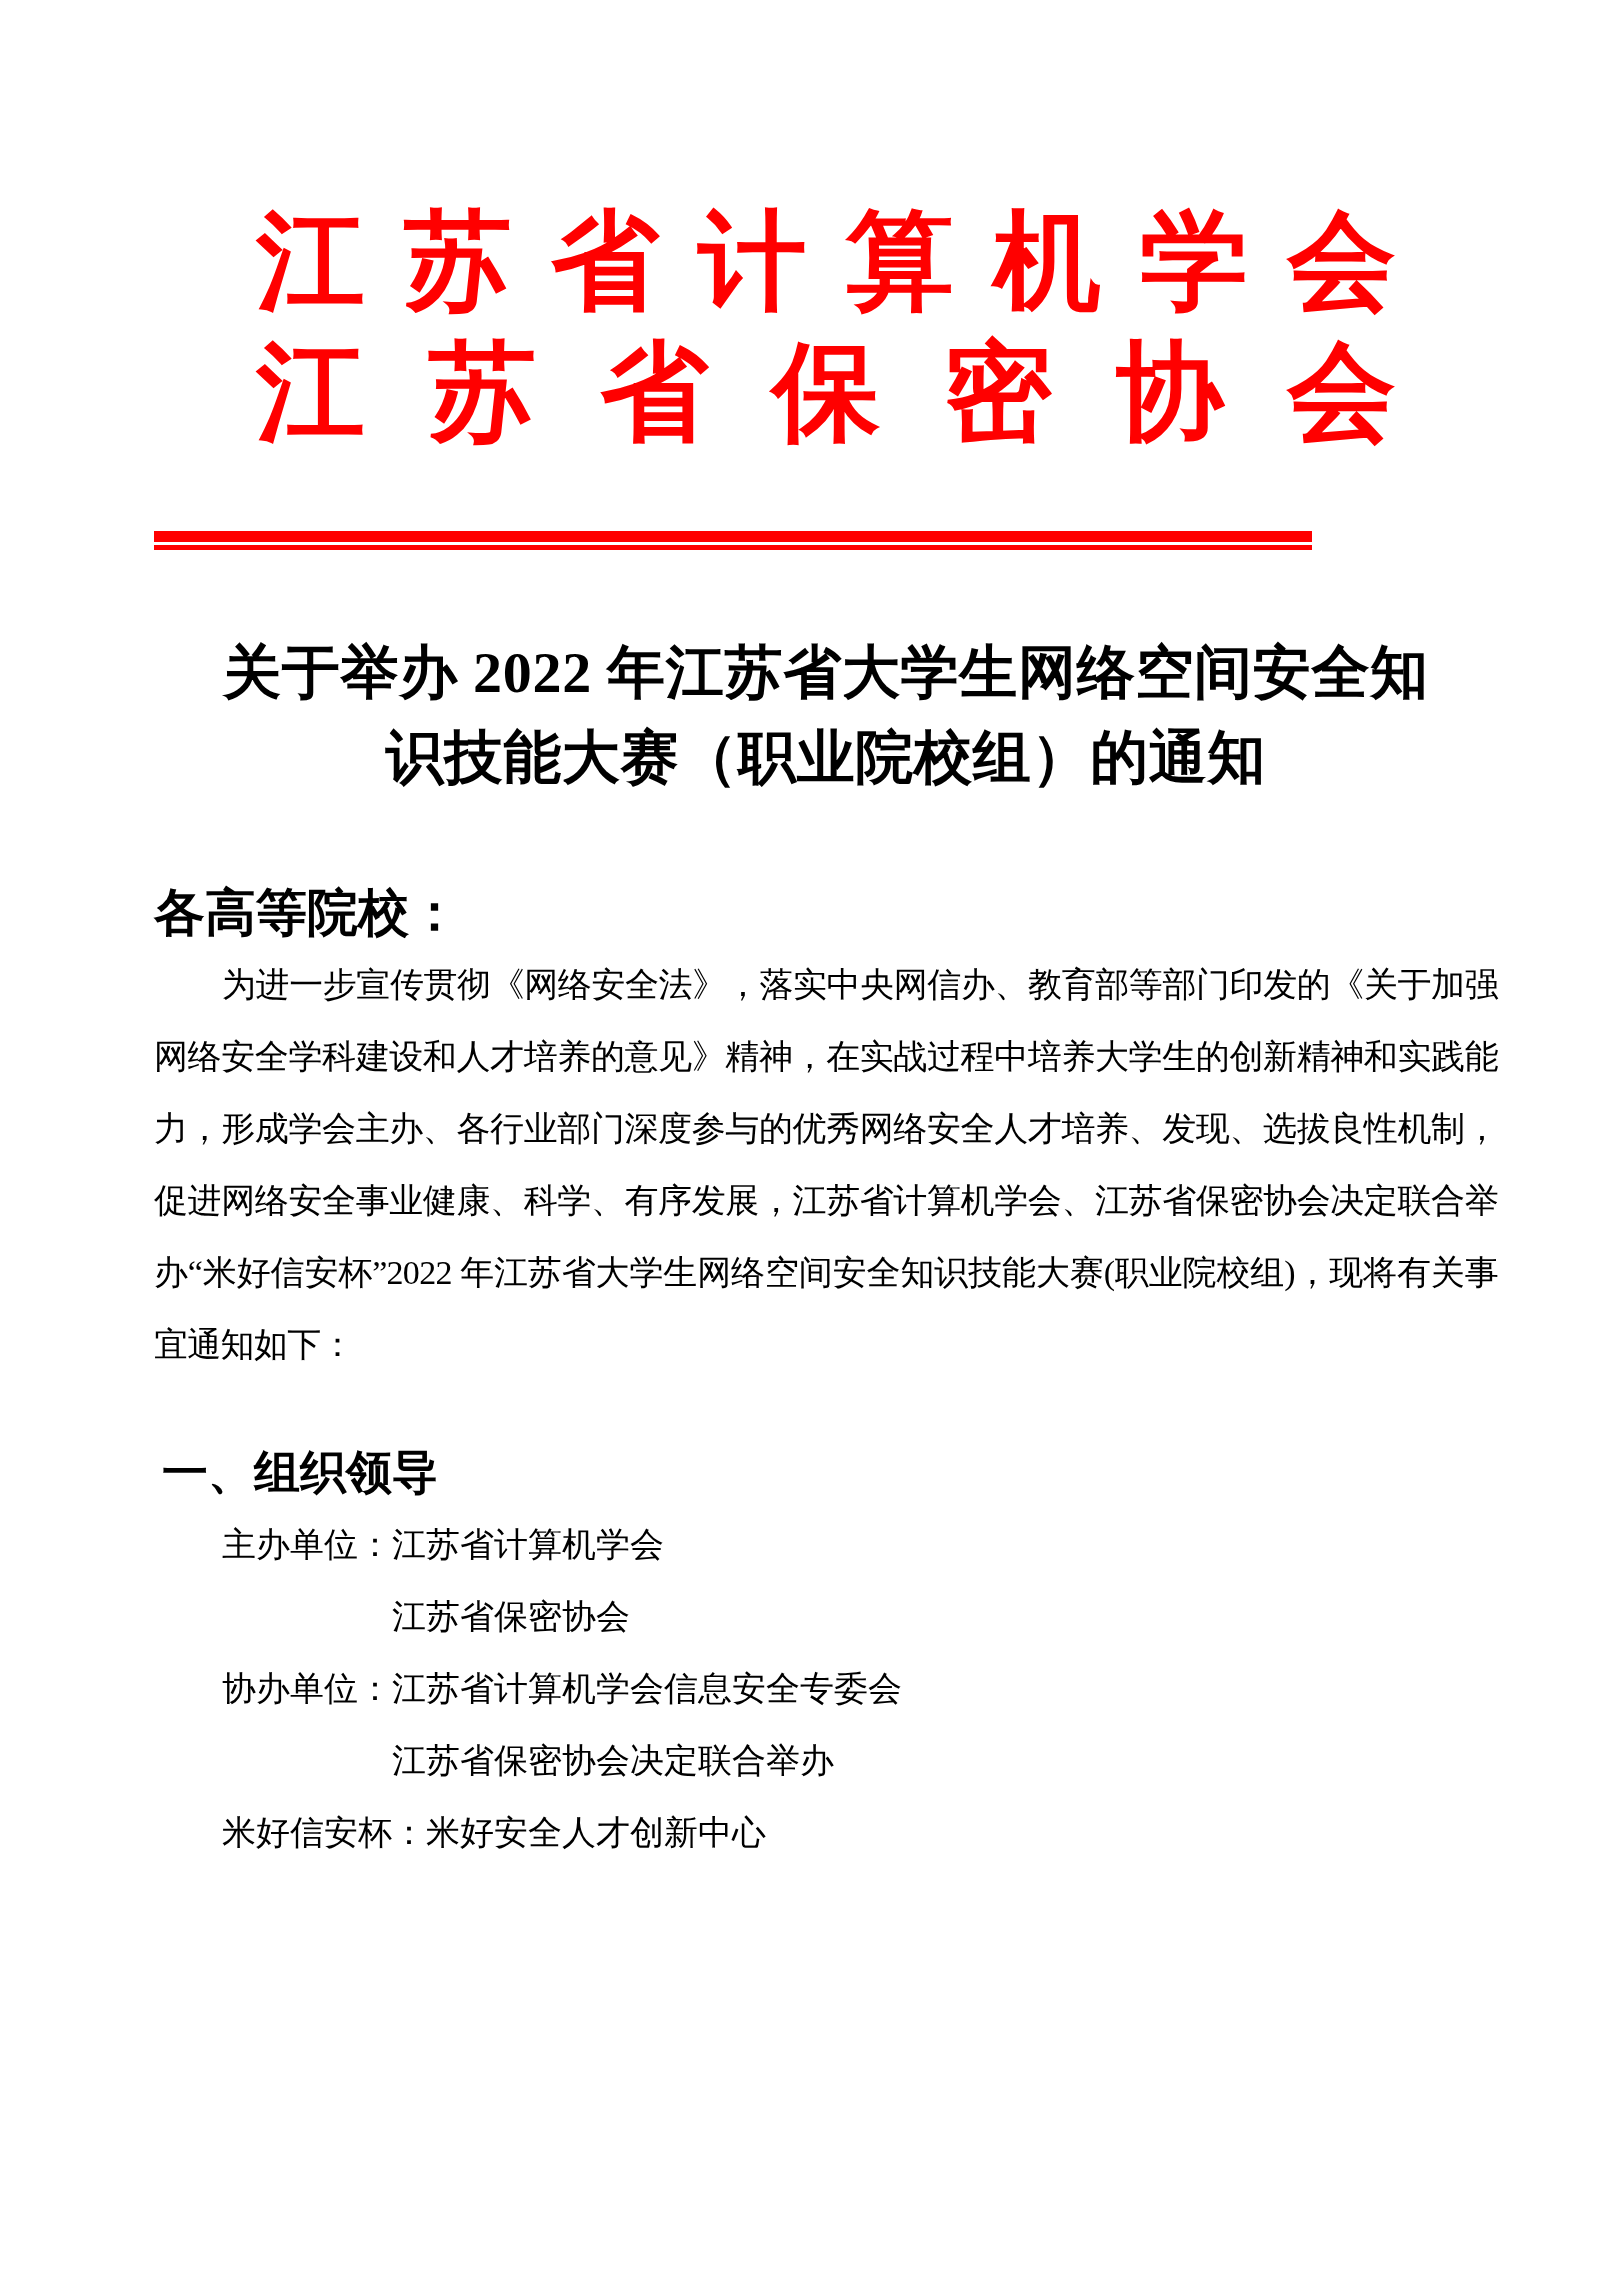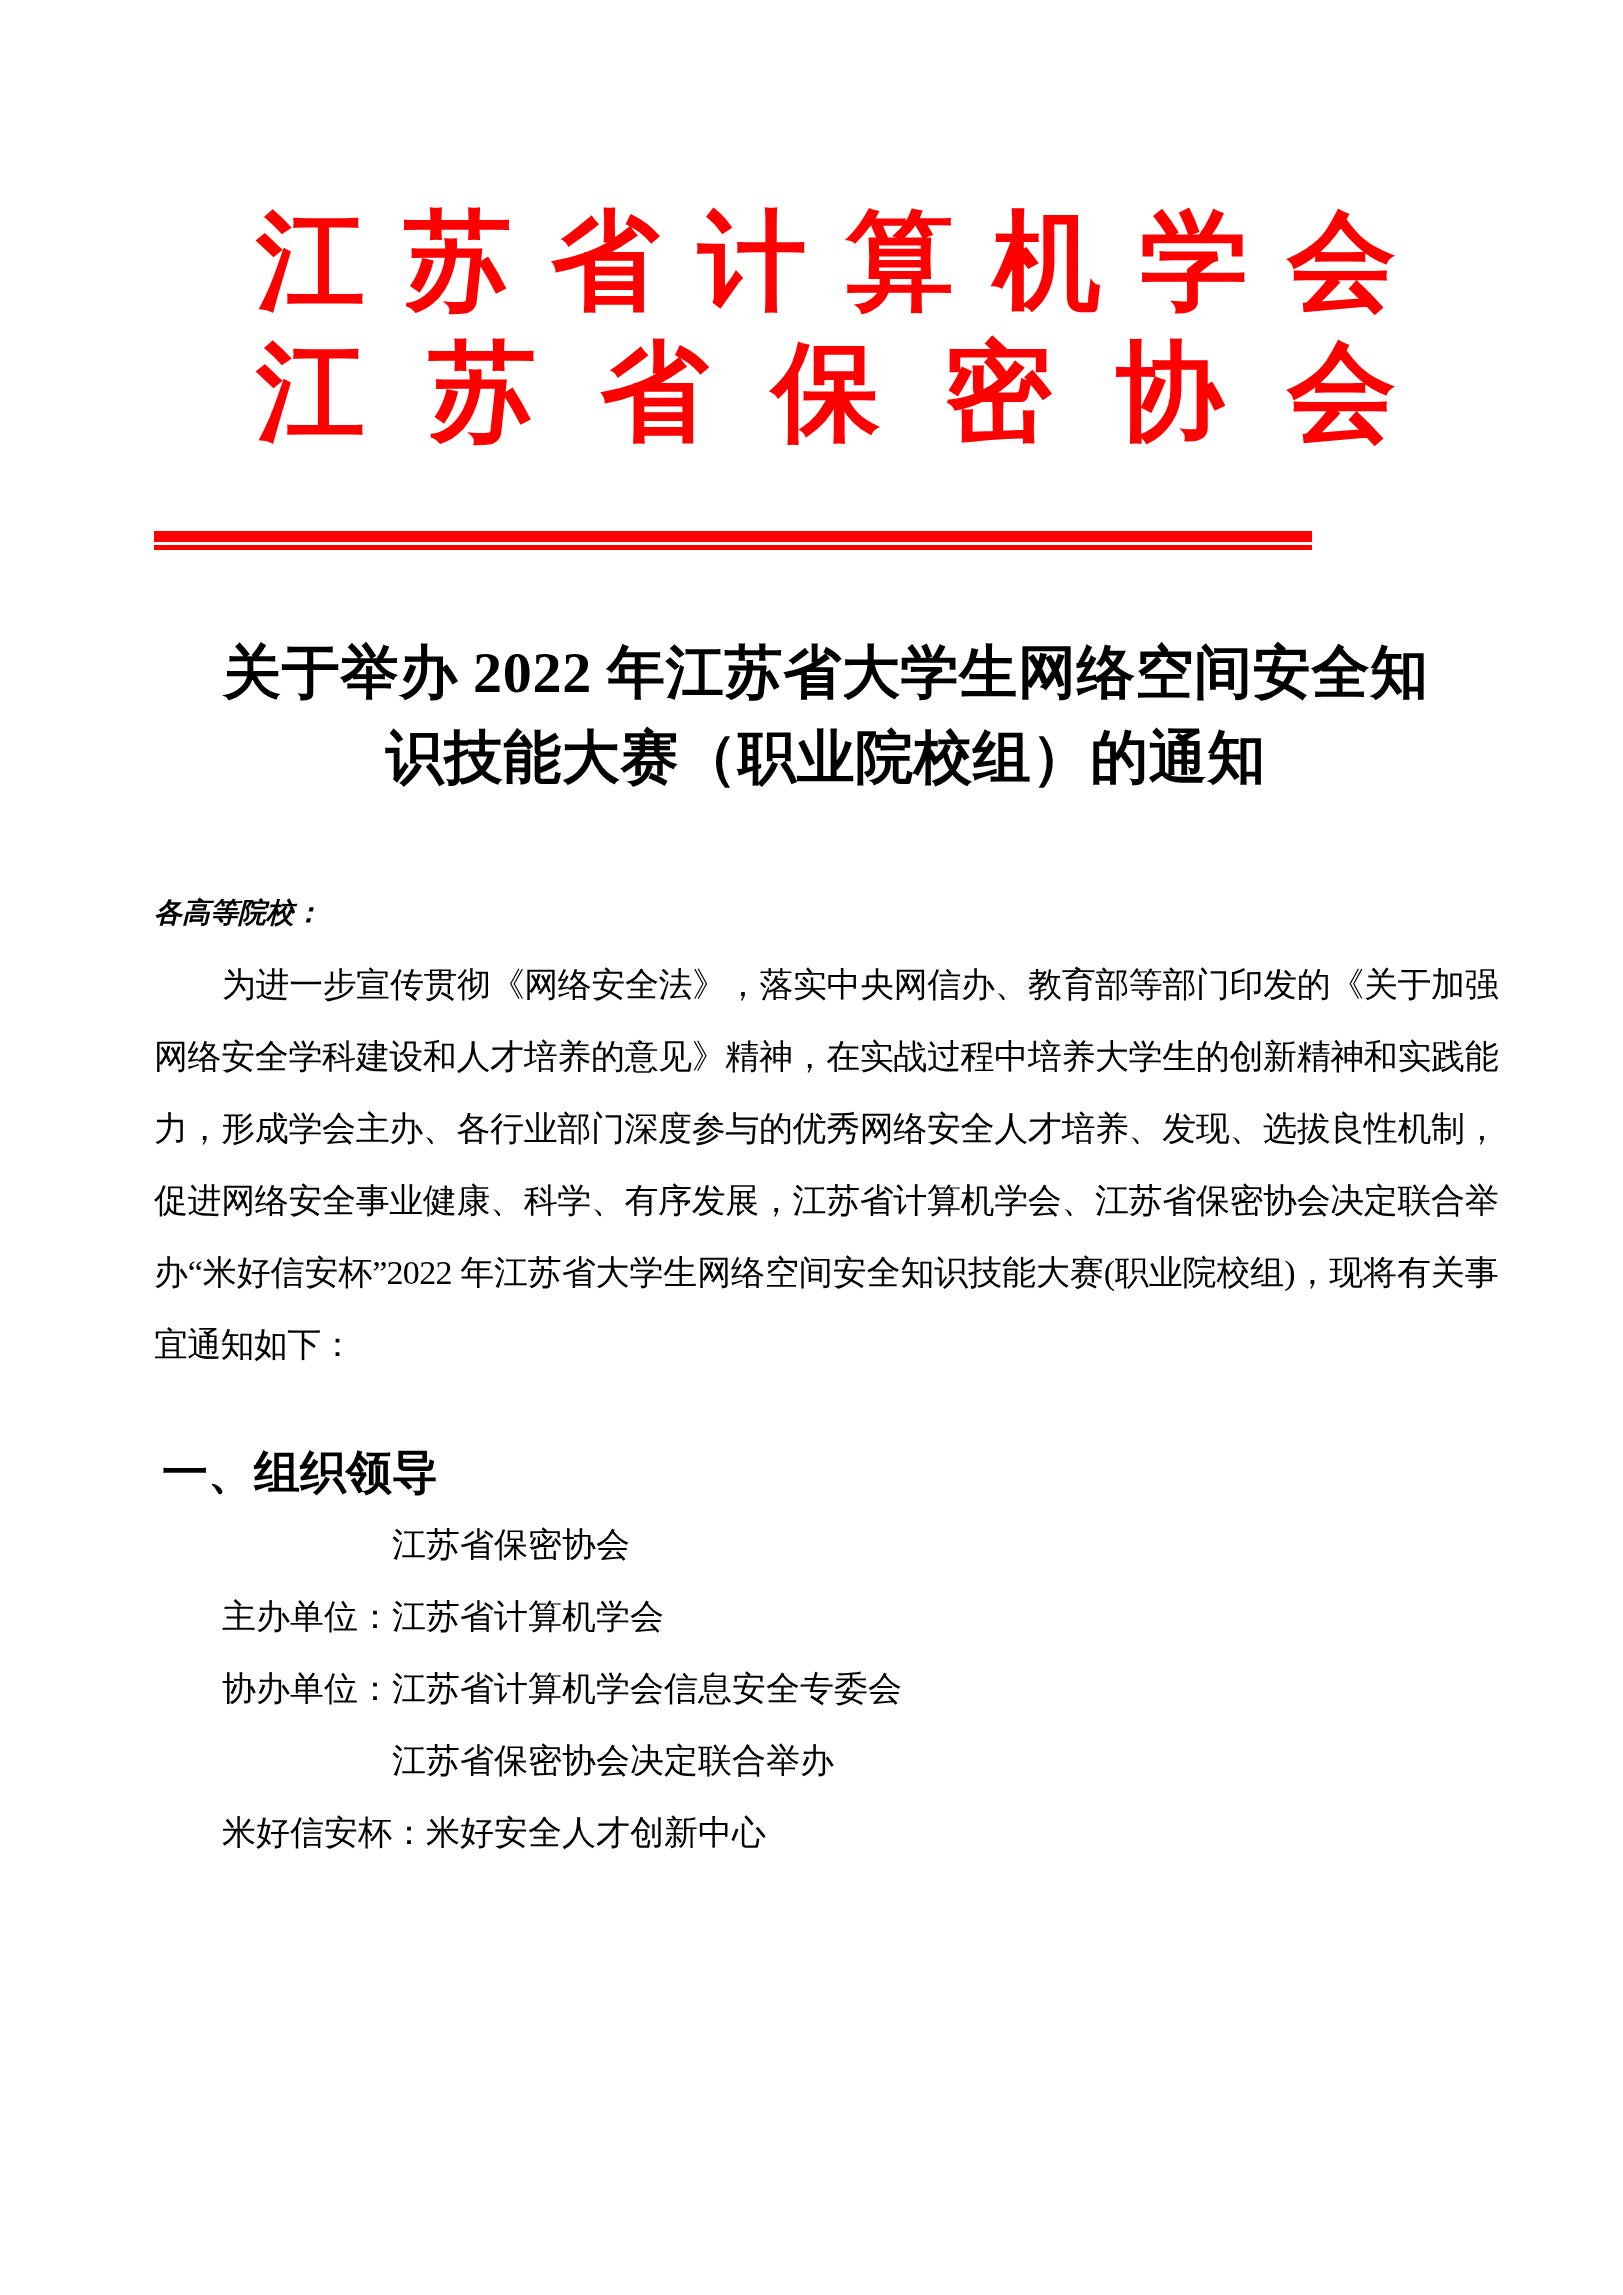--- a/index.html
+++ b/index.html
@@ -40,24 +40,23 @@
     font-size: 58px;
     font-weight: 700;
     line-height: 85px;
     letter-spacing: 0.7px;
   }
   .title-line { display: block; text-align: center; }
   
   .content { font-size: 34px; line-height: 72px; }
   .salutation {
     margin: 77px 0 0 0;
-    font-size: 28px;
+    font-size: 51px;
     font-weight: 700;
     line-height: 72px;
-    font-style: italic;
   }
   .para {
     margin: 0;
     text-align: justify;
     text-indent: 68px;
     letter-spacing: -0.7px;
   }
   .section-heading {
     margin: 56px 0 0 8px;
     font-size: 46px;
@@ -107,25 +106,25 @@
 
   <main class="content">
 
     <p class="salutation">各高等院校：</p>
 
     <p class="para">为进一步宣传贯彻《网络安全法》，落实中央网信办、教育部等部门印发的《关于加强网络安全学科建设和人才培养的意见》精神，在实战过程中培养大学生的创新精神和实践能力，形成学会主办、各行业部门深度参与的优秀网络安全人才培养、发现、选拔良性机制，促进网络安全事业健康、科学、有序发展，江苏省计算机学会、江苏省保密协会决定联合举办“米好信安杯”2022 年江苏省大学生网络空间安全知识技能大赛(职业院校组)，现将有关事宜通知如下：</p>
 
     <h2 class="section-heading">一、组织领导</h2>
 
     <div class="org-list">
+      <div class="org-line">
+        <span class="org-label">主办单位：</span><span class="org-value">江苏省计算机学会</span>
+      </div>
       <div class="org-line cont">
         <span class="org-value">江苏省保密协会</span>
-      </div>
-      <div class="org-line">
-        <span class="org-label">主办单位：</span><span class="org-value">江苏省计算机学会</span>
       </div>
       <div class="org-line">
         <span class="org-label">协办单位：</span><span class="org-value">江苏省计算机学会信息安全专委会</span>
       </div>
       <div class="org-line cont">
         <span class="org-value">江苏省保密协会决定联合举办</span>
       </div>
       <div class="org-line">
         <span class="org-label">米好信安杯：</span><span class="org-value">米好安全人才创新中心</span>
       </div>

